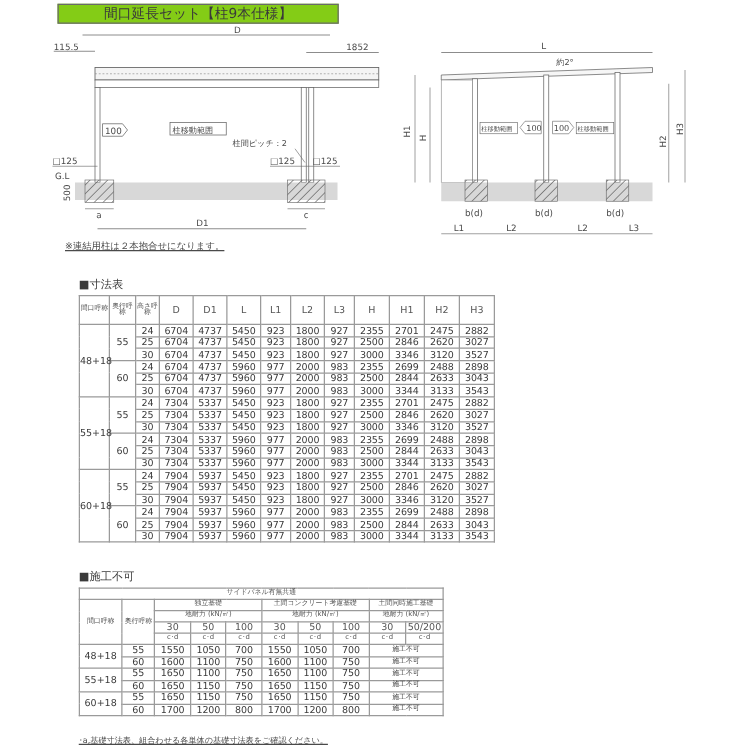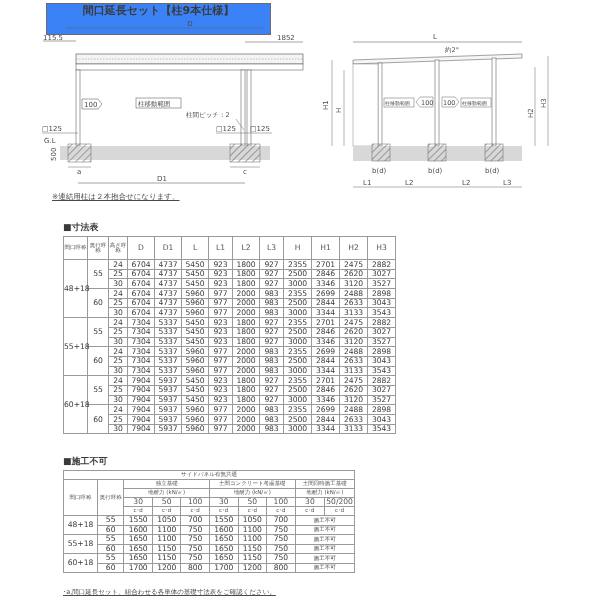--- a/index.html
+++ b/index.html
@@ -1,28 +1,28 @@
 <!DOCTYPE html>
 <html><head>
 <meta charset="utf-8">
 <style>
   * { box-sizing: border-box; margin: 0; padding: 0; }
   html, body { width: 600px; height: 600px; background: #ffffff; overflow: hidden; }
   body { position: relative; font-family: "DejaVu Sans", sans-serif; color: #3a3a3a; }
 
   .title-box {
-    position: absolute; left: 46px; top: 3px; width: 225px; height: 32px;
-    border: 1px solid #6a6a6a; background: #3b82f6;
-    font-size: 11px; font-weight: bold; text-align: center; line-height: 14px; color: #3a3a3a;
+    position: absolute; left: 46px; top: 3px; width: 225px; height: 16px;
+    border: 1px solid #6a6a6a; background: #84cc16;
+    font-size: 11px; font-weight: normal; text-align: center; line-height: 14px; color: #3a3a3a;
   }
 
   svg text { font-family: "DejaVu Sans", sans-serif; fill: #4a4a4a; }
 
   .note { position: absolute; font-size: 7.5px; color: #4a4a4a; text-decoration: underline; }
-  .section-title { position: absolute; font-size: 9px; color: #3a3a3a; font-weight: bold; }
+  .section-title { position: absolute; font-size: 9px; color: #3a3a3a; font-weight: normal; }
 
   table.dim {
     position: absolute; border-collapse: collapse; font-size: 7.6px; color: #3a3a3a;
     table-layout: fixed;
   }
   table.dim td, table.dim th {
     border: 1px solid #9a9a9a; text-align: center; padding: 0; font-weight: normal;
     line-height: 1;
   }
   table.dim th { background: #ffffff; font-size: 5.5px; color: #555; }
@@ -535,13 +535,13 @@
         <td class="num">1700</td>
         <td class="num">1200</td>
         <td class="num">800</td>
         <td class="num">1700</td>
         <td class="num">1200</td>
         <td class="num">800</td>
         <td colspan="2" class="na">施工不可</td>
       </tr>
     </tbody>
 </table>
-<div class="note" style="left:63px;top:588px;font-size:6.5px">･a,間口延長セット、組合わせる各単体の基礎寸法表をご確認ください。</div>
+<div class="note" style="left:63px;top:588px;font-size:6.5px">･a,基礎寸法表、組合わせる各単体の基礎寸法表をご確認ください。</div>
 
 </body></html>

